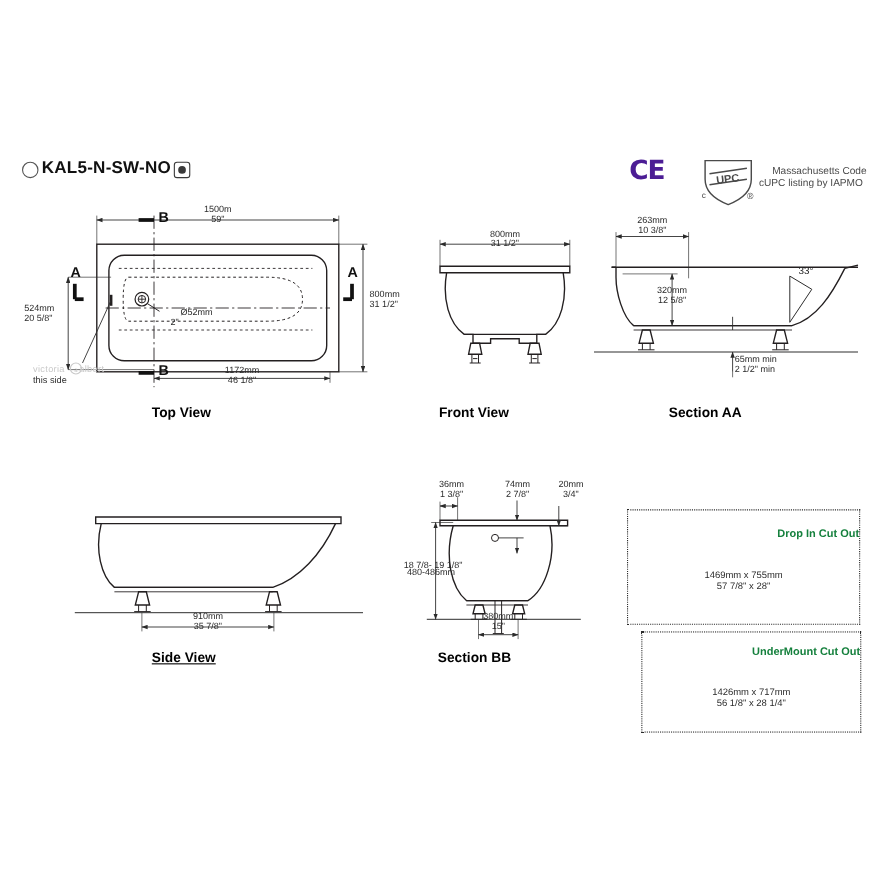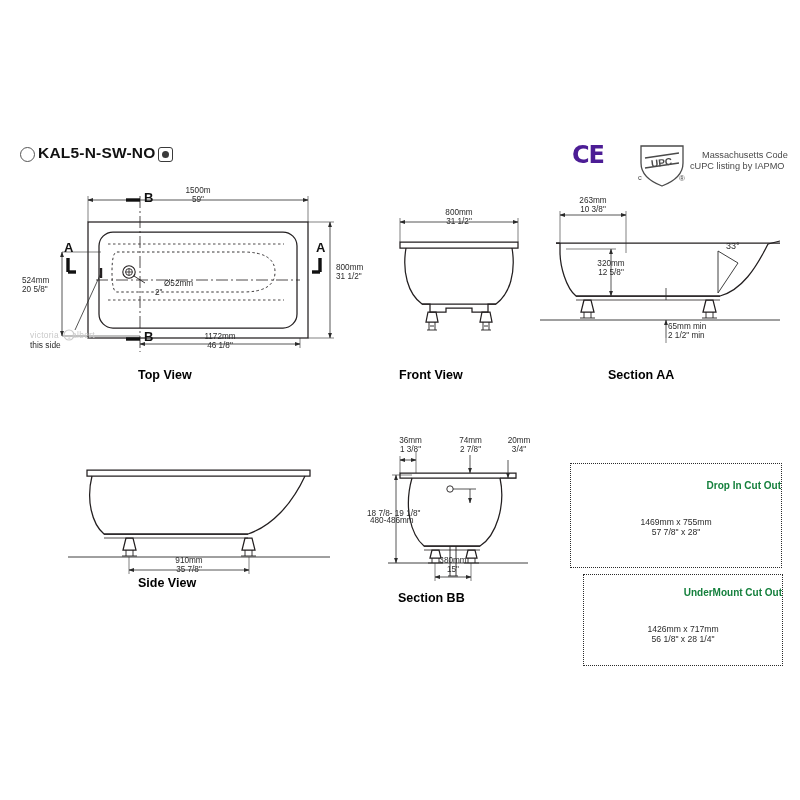--- a/index.html
+++ b/index.html
@@ -253,21 +253,21 @@
 
   <div class="txt dim2" style="left:668px;top:322px;">65mm min</div>
   <div class="txt dim2" style="left:668px;top:331px;">2 1/2" min</div>
 
   <div class="txt dim2" style="left:726px;top:241px;font-size:9px;">33°</div>
 
   <div class="txt viewtitle" style="left:608px;top:368px;width:120px;">Section AA</div>
 
   <div class="txt dim" style="left:149px;top:556px;width:80px;">910mm</div>
   <div class="txt dim" style="left:149px;top:565px;width:80px;">35 7/8"</div>
-  <div class="txt viewtitle" style="left:138px;top:576px;width:120px;">Side View</div>
+  <div class="txt viewtitle" style="left:138px;top:591px;width:120px;text-decoration:underline;">Side View</div>
 
   <div class="txt dim" style="left:383px;top:436px;width:55px;">36mm</div>
   <div class="txt dim" style="left:383px;top:445px;width:55px;">1 3/8"</div>
 
   <div class="txt dim" style="left:443px;top:436px;width:55px;">74mm</div>
   <div class="txt dim" style="left:443px;top:445px;width:55px;">2 7/8"</div>
 
   <div class="txt dim" style="left:494px;top:436px;width:50px;">20mm</div>
   <div class="txt dim" style="left:494px;top:445px;width:50px;">3/4"</div>
 

